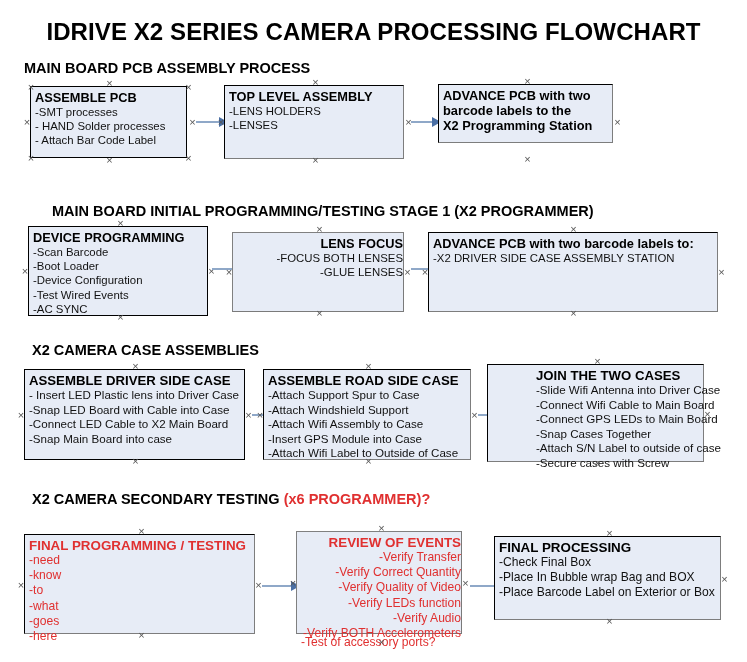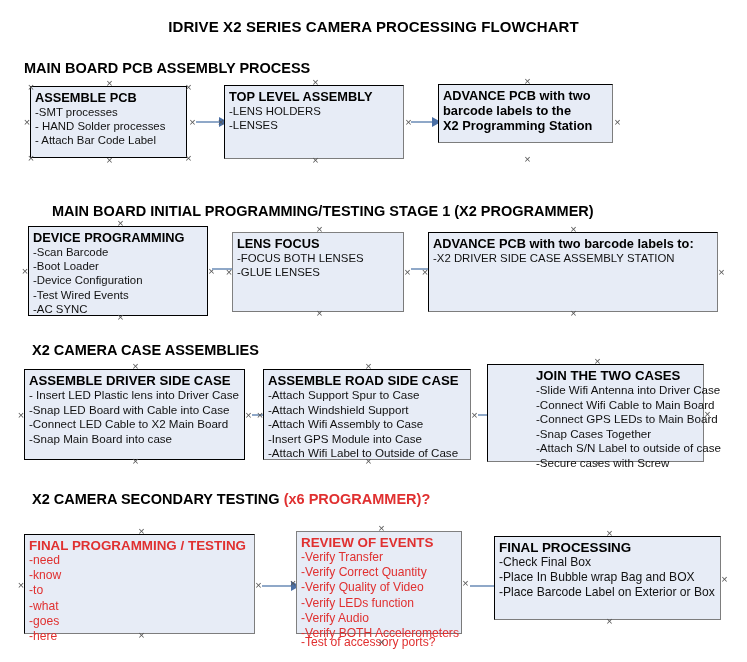--- a/index.html
+++ b/index.html
@@ -17,21 +17,21 @@
     height: 662px;
     background: #ffffff;
     overflow: hidden;
   }
   .title {
     position: absolute;
     left: 0;
     top: 18px;
     width: 747px;
     text-align: center;
-    font-size: 15px;
+    font-size: 24px;
     font-weight: bold;
     color: #000000;
     letter-spacing: 0.1px;
   }
   .section-head {
     position: absolute;
     font-size: 14.5px;
     font-weight: bold;
     color: #000000;
     white-space: nowrap;
@@ -44,20 +44,21 @@
   .box {
     position: absolute;
     background: #e7ecf6;
     box-sizing: border-box;
     overflow: visible;
   }
   .box.dark-border {
     border: 1.6px solid #808080;
     border-right-color: #7a7a7a;
     border-bottom-color: #7a7a7a;
+    text-align: right;
   }
   .box.black-border {
     border: 1.4px solid #000000;
   }
   .box.mixed-border {
     border: 1.4px solid #000000;
     border-right: 1.8px solid #7d7d7d;
     border-bottom: 1.8px solid #7d7d7d;
   }
   .box-inner {

